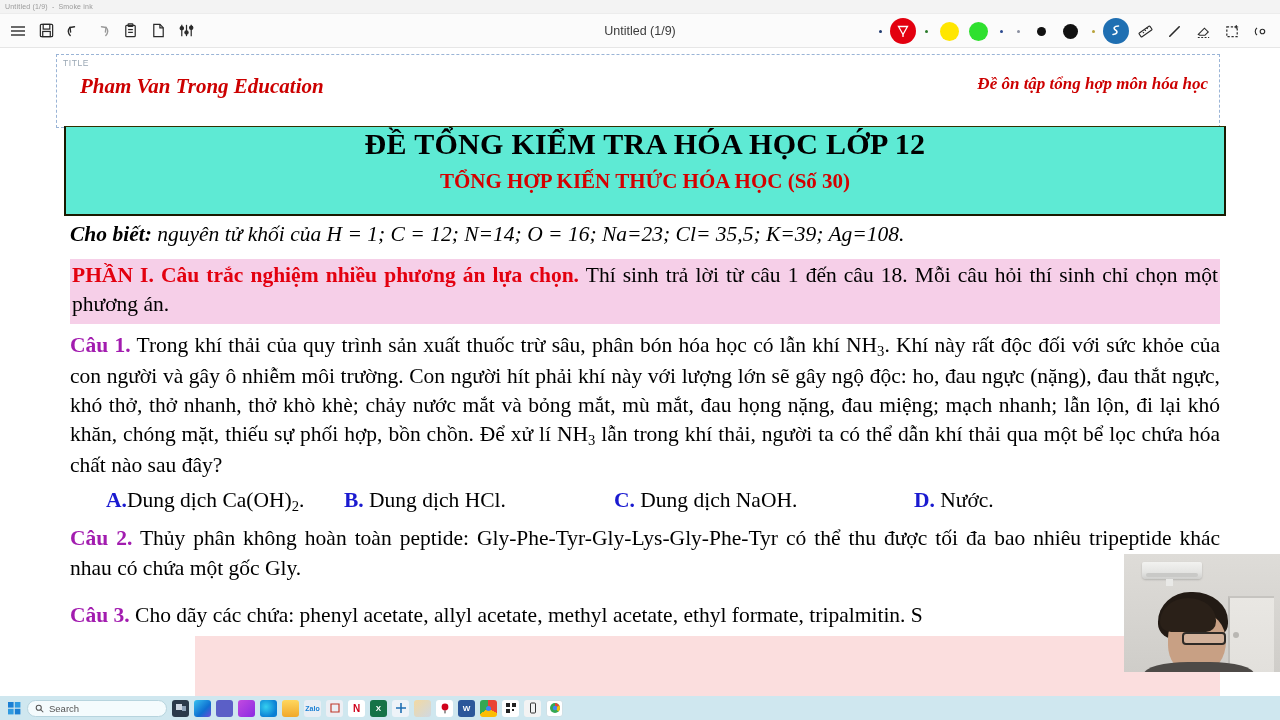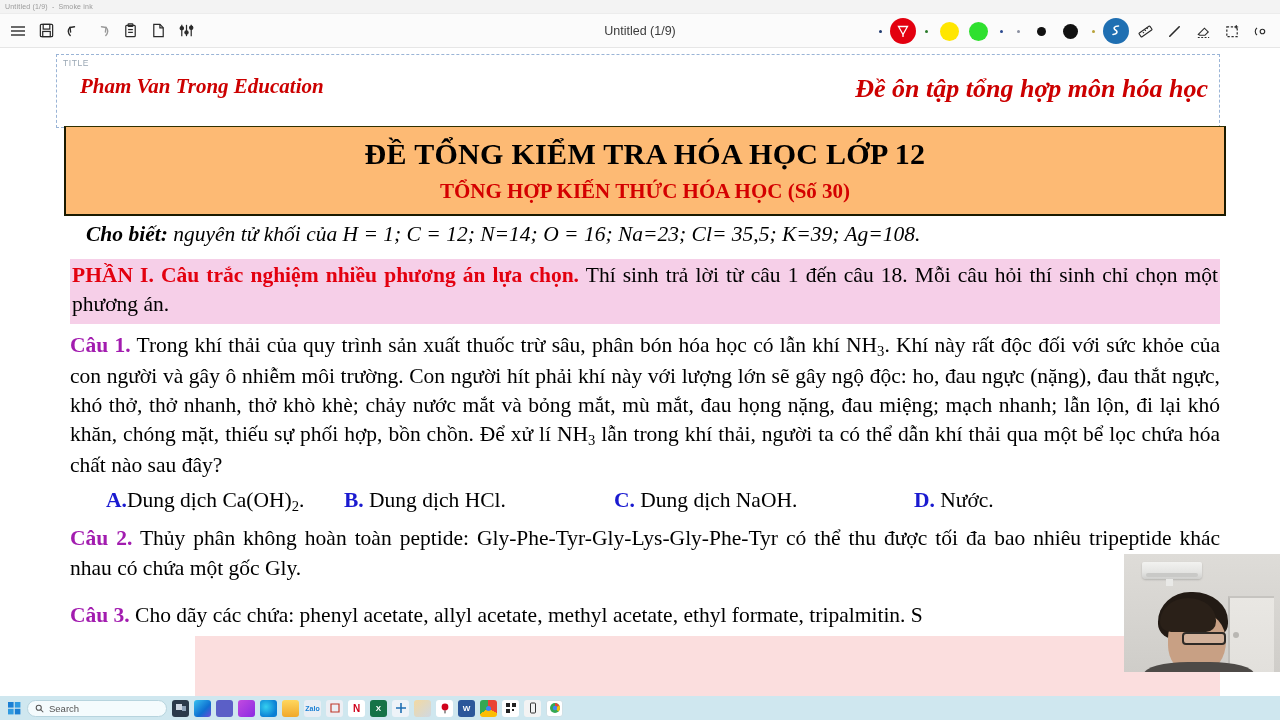--- a/index.html
+++ b/index.html
@@ -85,51 +85,51 @@
     position: absolute; left: 80px; top: 26px;
     font-family: "Liberation Serif", serif;
     font-weight: bold; font-style: italic;
     font-size: 21px; color: #cc0000;
     white-space: nowrap;
   }
   .hdr-right {
     position: absolute; right: 72px; top: 26px;
     font-family: "Liberation Serif", serif;
     font-weight: bold; font-style: italic;
-    font-size: 26px; color: #cc0000;
+    font-size: 17px; color: #cc0000;
     white-space: nowrap;
   }
 
   
   .banner {
     position: absolute; left: 64px; top: 78px; width: 1162px; height: 90px;
-    background: #fdba74;
+    background: #5eead4;
     border: 2px solid #1a1a00;
     border-top: 1px solid #303000;
-    display: flex; flex-direction: column; align-items: center; justify-content: center;
+    display: flex; flex-direction: column; align-items: center; 
   }
   .banner .l1 {
     font-family: "Liberation Serif", serif;
     font-weight: bold; font-size: 30px; color: #000;
     letter-spacing: .3px; white-space: nowrap;
   }
   .banner .l2 {
     font-family: "Liberation Serif", serif;
     font-weight: bold; font-size: 21px; color: #d40000;
     margin-top: 8px; white-space: nowrap;
   }
 
   
   .doc {
     position: absolute; left: 70px; top: 170px; width: 1150px;
     font-family: "Liberation Serif", serif;
     font-size: 21.5px; color: #000;
     line-height: 1.36;
   }
-  .cho-biet { margin-top: 2px; white-space: nowrap; margin-left: 16px; }
+  .cho-biet { margin-top: 2px; white-space: nowrap; }
   .cho-biet b { font-weight: bold; font-style: italic; }
   .cho-biet i { font-style: italic; }
 
   .phan1 {
     background: #f6cfe8;
     margin-top: 10px;
     padding: 2px 2px 4px 2px;
     text-align: justify;
   }
   .phan1 .red { color: #e3000f; font-weight: bold; }

